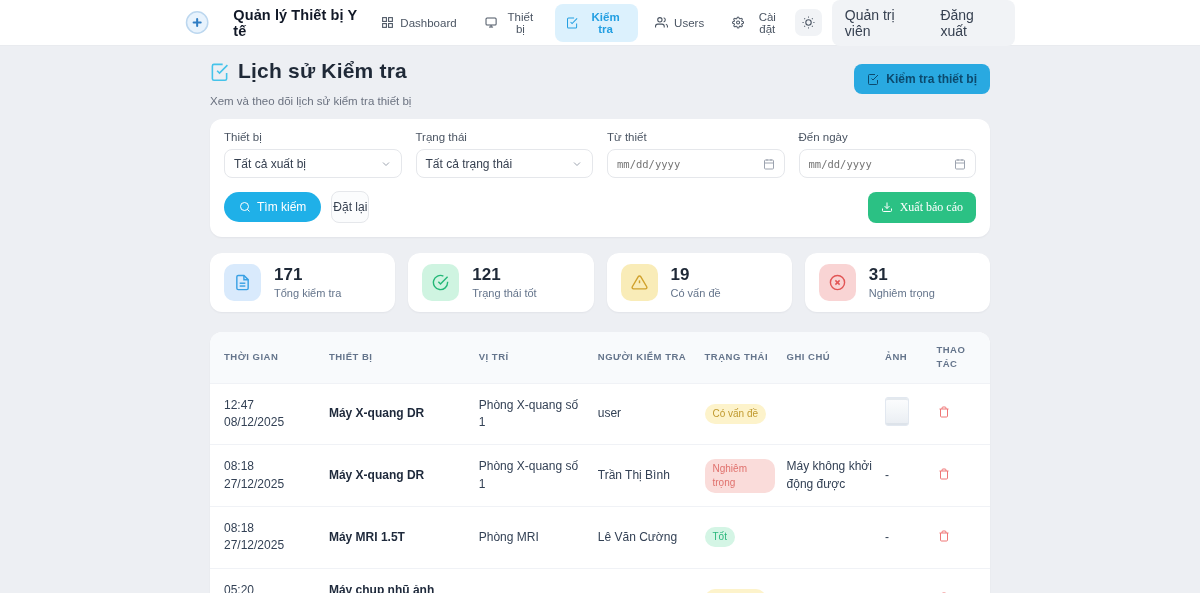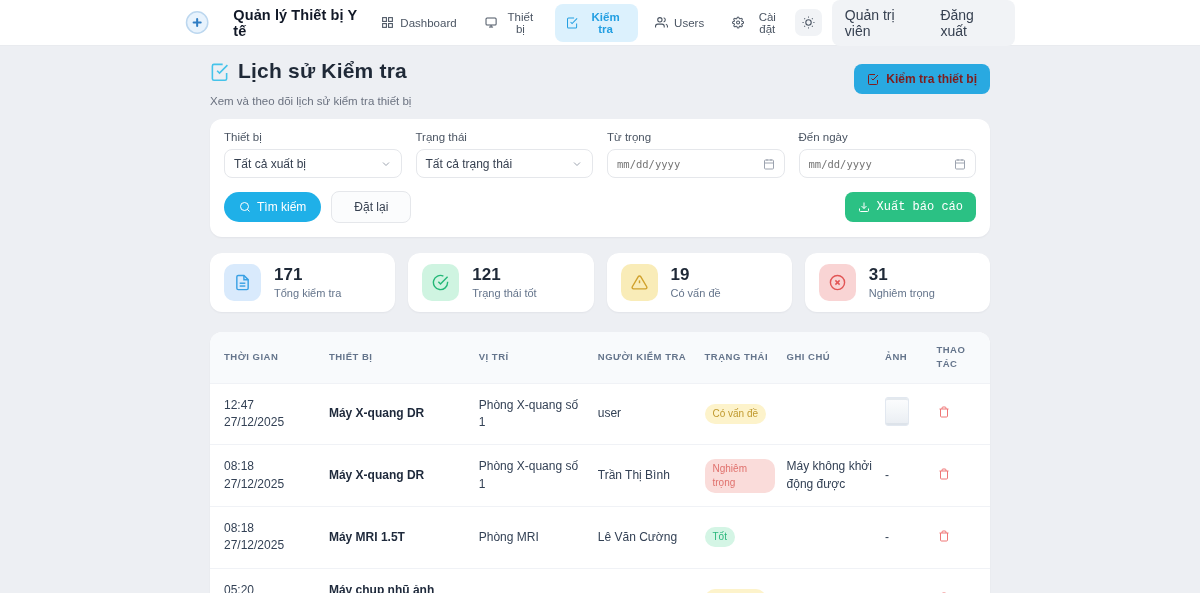--- a/index.html
+++ b/index.html
@@ -31,44 +31,44 @@
   .session-pill span { cursor:pointer; }
 
   
   .content { width:780px; margin:0 auto; }
 
   .page-head { display:flex; align-items:flex-start; justify-content:space-between; margin-top:13px; }
   .page-title-row { display:flex; align-items:center; gap:9px; }
   .page-title-row svg { width:19px; height:19px; color:#45c3ea; }
   h1 { margin:0; font-size:21px; font-weight:700; color:#1f2937; letter-spacing:.2px; }
   .subtitle { font-size:11.5px; color:#6b7280; margin-top:12px; }
-  .btn-primary { background:#29a9e1; color:#7f1d1d; border:none; border-radius:8px; padding:8px 13px;
+  .btn-primary { background:#29a9e1; color:#0c4a6e; border:none; border-radius:8px; padding:8px 13px;
                  font-size:12px; font-weight:600; display:flex; align-items:center; gap:7px; cursor:pointer; margin-top:5px;
                  font-family:inherit; }
   .btn-primary svg { width:12px; height:12px; }
 
   
   .filter-card { background:#fff; border-radius:12px; padding:12px 14px 14px; margin-top:12px;
                  box-shadow:0 1px 2px rgba(16,24,40,.05); }
   .filter-grid { display:grid; grid-template-columns:repeat(4,1fr); gap:14px; }
   .field-label { font-size:11.5px; color:#4b5563; margin-bottom:6px; }
   .control { height:29px; border:1px solid #e5e7eb; border-radius:8px; background:#fff;
              display:flex; align-items:center; justify-content:space-between; padding:0 9px;
              font-size:12px; color:#374151; cursor:pointer; }
   .control svg { width:12px; height:12px; color:#9ca3af; flex:none; }
   .date-input { border:none; outline:none; width:100%; font-family:"DejaVu Sans Mono", monospace;
                 font-size:10.5px; color:#374151; background:transparent; padding:0; }
   .filter-actions { display:flex; align-items:center; gap:10px; margin-top:13px; }
   .btn-search { background:#1fb0e8; color:#fff; border:none; border-radius:16px; padding:8px 15px;
                 font-size:12px; display:flex; align-items:center; gap:6px; cursor:pointer; font-family:inherit; }
   .btn-search svg { width:12px; height:12px; }
-  .btn-reset { background:#fbfcfd; border:1px solid #e5e7eb; border-radius:8px; padding:8px 22px;
+  .btn-reset { background:#fbfcfd; border:1px solid #e5e7eb; border-radius:8px; padding:8px 1px;
                font-size:12px; color:#374151; cursor:pointer; font-family:inherit; }
   .btn-export { margin-left:auto; background:#2bc184; color:#fff; border:none; border-radius:8px; padding:8px 13px;
-                font-size:12px; display:flex; align-items:center; gap:7px; cursor:pointer; font-family:Liberation Mono, monospace; }
+                font-size:12px; display:flex; align-items:center; gap:7px; cursor:pointer; font-family:Liberation Serif, serif; }
   .btn-export svg { width:12px; height:12px; }
 
   
   .stats { display:grid; grid-template-columns:repeat(4,1fr); gap:13px; margin-top:16px; }
   .stat-card { background:#fff; border-radius:12px; padding:11px 14px; display:flex; align-items:center; gap:13px;
                box-shadow:0 1px 2px rgba(16,24,40,.05); }
   .stat-icon { width:37px; height:37px; border-radius:10px; display:flex; align-items:center; justify-content:center; flex:none; }
   .stat-icon svg { width:17px; height:17px; }
   .si-blue   { background:#d9eafc; color:#38a0e4; }
   .si-green  { background:#cff4e1; color:#23b877; }
@@ -211,21 +211,21 @@
       <div>
         <div class="field-label">Trạng thái</div>
         <div class="control">
           <span>Tất cả trạng thái</span>
           <svg viewBox="0 0 24 24" fill="none" stroke="currentColor" stroke-width="2">
               <polyline points="6 9 12 15 18 9"></polyline>
             </svg>
         </div>
       </div>
       <div>
-        <div class="field-label">Từ trọng</div>
+        <div class="field-label">Từ thiết</div>
         <div class="control">
           <input class="date-input" placeholder="mm/dd/yyyy" style="">
           <svg viewBox="0 0 24 24" fill="none" stroke="currentColor" stroke-width="2">
               <rect x="3" y="4" width="18" height="18" rx="2"></rect>
               <line x1="16" y1="2" x2="16" y2="6"></line>
               <line x1="8" y1="2" x2="8" y2="6"></line>
               <line x1="3" y1="10" x2="21" y2="10"></line>
             </svg>
         </div>
       </div>
@@ -337,21 +337,21 @@
           <th>NGƯỜI KIỂM TRA</th>
           <th>TRẠNG THÁI</th>
           <th>GHI CHÚ</th>
           <th>ẢNH</th>
           <th>THAO TÁC</th>
         </tr>
       </thead>
       <tbody>
 
           <tr>
-            <td>12:47 27/12/2025</td>
+            <td>12:47 08/12/2025</td>
             <td class="td-device">Máy X-quang DR</td>
             <td>Phòng X-quang số 1</td>
             <td>user</td>
             <td>
               <span class="badge badge-warn">Có vấn đề</span>
             </td>
             <td></td>
             <td class="photo-yes">
               <span class="thumb"></span>
               

